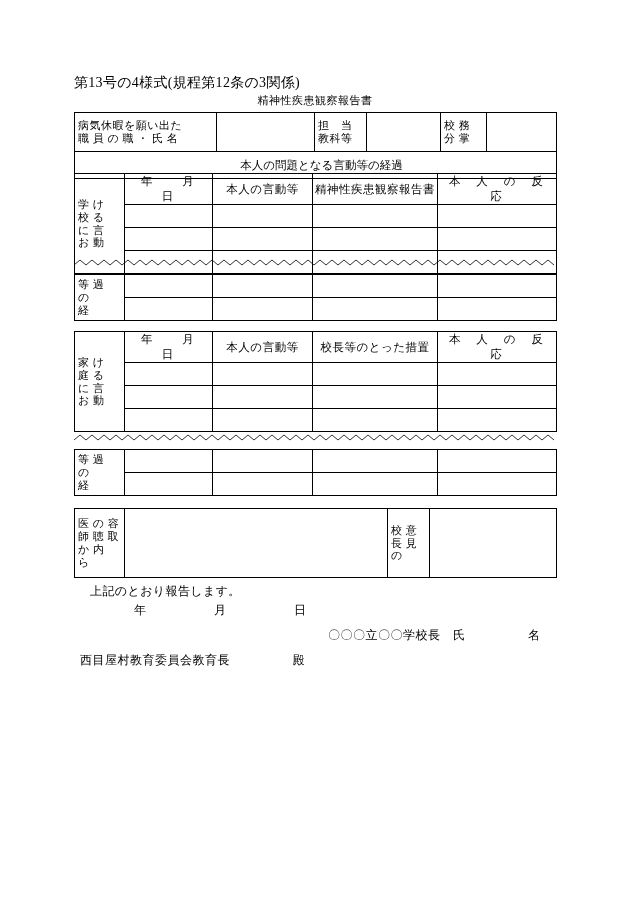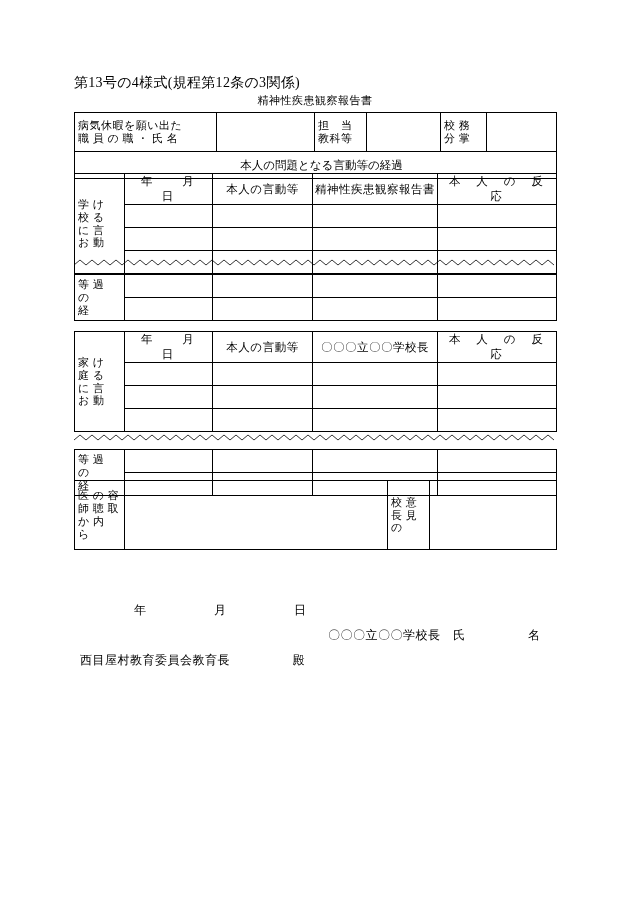--- a/index.html
+++ b/index.html
@@ -225,21 +225,21 @@
       <col style="width:119px">
     </colgroup>
     <tbody>
       <tr>
         <td rowspan="4" class="vlabel">家 け
 庭 る
  に 言
  お 動</td>
         <td class="spread">年　　月　　日</td>
         <td class="tight">本人の言動等</td>
-        <td class="tight">〇〇〇立〇〇学校長</td>
+        <td class="tight">校長等のとった措置</td>
         <td class="spread">本　人　の　反　応</td>
       </tr>
       <tr>
         <td></td>
         <td></td>
         <td></td>
         <td></td>
       </tr>
       <tr>
         <td></td>
@@ -282,21 +282,21 @@
       </tr>
       <tr>
         <td></td>
         <td></td>
         <td></td>
         <td></td>
       </tr>
     </tbody>
   </table>
 
-  <table class="segtbl" style="top:480px;">
+  <table class="segtbl" style="top:508px;">
     <colgroup>
       <col style="width:50px">
       <col style="width:263px">
       <col style="width:42px">
       <col style="width:127px">
     </colgroup>
     <tbody>
       <tr>
         <td class="vlabel" style="height:64px;">医 の 容
 師 聴 取
@@ -304,17 +304,18 @@
 ら</td>
         <td></td>
         <td class="vlabel">校 意
 長 見
 の</td>
         <td></td>
       </tr>
     </tbody>
   </table>
 
+  <div class="footer-text f1">上記のとおり報告します。</div>
   <div class="footer-text f2">年　　　月　　　日</div>
   <div class="footer-text f3">〇〇〇立〇〇学校長　氏　　　　　名</div>
   <div class="footer-text f4">西目屋村教育委員会教育長　　　　　殿</div>
 
 </div>
 
 </body></html>

